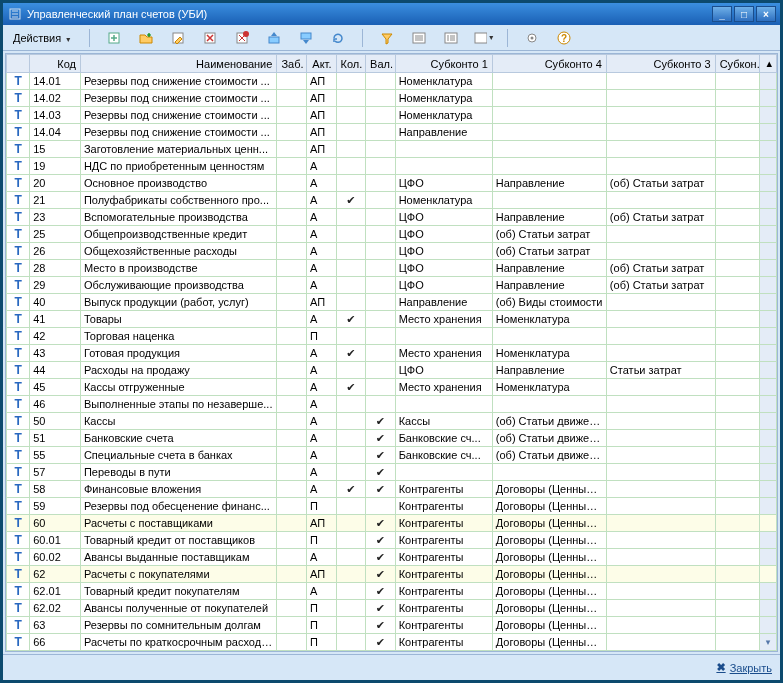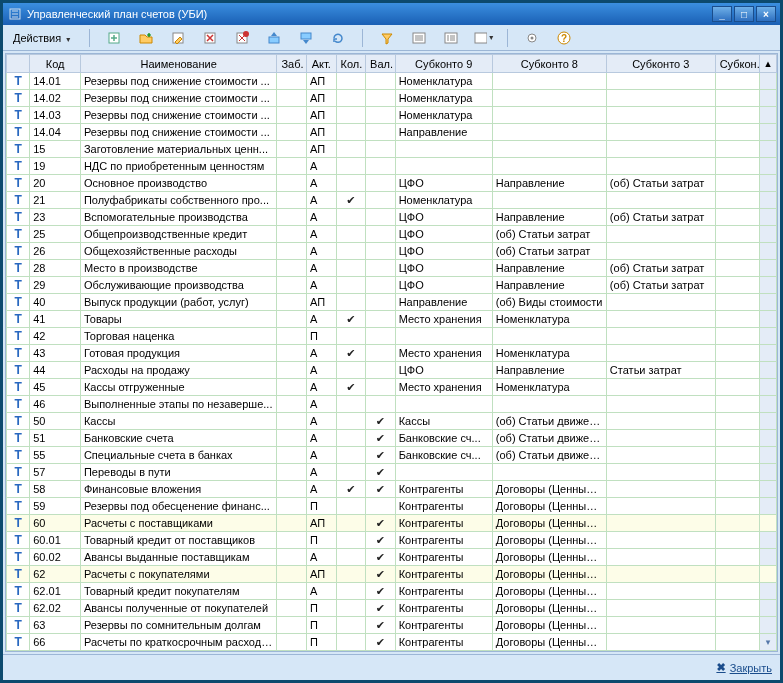--- a/index.html
+++ b/index.html
@@ -10,21 +10,21 @@
 .titlebar .title{flex:1}
 .titlebar .winbtns{display:flex;gap:2px}
 .titlebar .winbtn{width:20px;height:16px;background:linear-gradient(#6fb0e8,#2d6fc0);border:1px solid #1a4d8c;color:#fff;display:flex;align-items:center;justify-content:center;font-weight:bold;font-size:10px;cursor:pointer}
 .toolbar{height:26px;background:#d6e7f7;border-bottom:1px solid #9cb6d6;display:flex;align-items:center;padding:0 4px;gap:10px}
 .toolbar .menu{padding:2px 6px;cursor:pointer}
 .toolbar .sep{width:1px;height:18px;background:#9cb6d6;margin:0 3px}
 .toolbar .tbtn{width:22px;height:22px;display:flex;align-items:center;justify-content:center;cursor:pointer;border:1px solid transparent}
 .content{flex:1;background:#fff;margin:2px;border:1px solid #9cb6d6;position:relative;overflow:hidden;display:flex;flex-direction:column}
 .grid{flex:1;overflow:auto;position:relative}
 table{border-collapse:collapse;width:100%;table-layout:fixed}
-th{background:#e4ecf7;border:1px solid #b8c9de;padding:2px 4px;font-weight:normal;text-align:center;font-size:11px;height:18px;white-space:nowrap;overflow:hidden;position:sticky;top:0}
+th{background:#e4ecf7;border:1px solid #b8c9de;padding:2px 4px;font-weight:normal;text-align:right;font-size:11px;height:18px;white-space:nowrap;overflow:hidden;position:sticky;top:0}
 td{border:1px solid #c0e0c0;padding:1px 3px;height:17px;font-size:11px;white-space:nowrap;overflow:hidden;text-overflow:ellipsis;background:#fff}
 tr.hl td{background:#fdfde8}
 .col-ico{width:22px}
 .col-code{width:48px}
 .col-name{width:186px}
 .col-zab{width:28px}
 .col-akt{width:28px}
 .col-kol{width:28px}
 .col-val{width:28px}
 .col-sub1{width:92px}
@@ -160,22 +160,22 @@
       <table>
         <thead>
           <tr>
             <th class="col-ico"></th>
             <th class="col-code">Код</th>
             <th class="col-name">Наименование</th>
             <th class="col-zab">Заб.</th>
             <th class="col-akt">Акт.</th>
             <th class="col-kol">Кол.</th>
             <th class="col-val">Вал.</th>
-            <th class="col-sub1">Субконто 9</th>
-            <th class="col-sub2">Субконто 8</th>
+            <th class="col-sub1">Субконто 1</th>
+            <th class="col-sub2">Субконто 4</th>
             <th class="col-sub3">Субконто 3</th>
             <th class="col-sub4">Субкон...</th>
             <th class="col-scr scrollhead">▴</th>
           </tr>
         </thead>
         <tbody id="grid-body">
             <tr>
               <td class="col-ico tico">T</td>
               <td class="col-code">14.01</td>
               <td class="col-name">Резервы под снижение стоимости ...</td>

